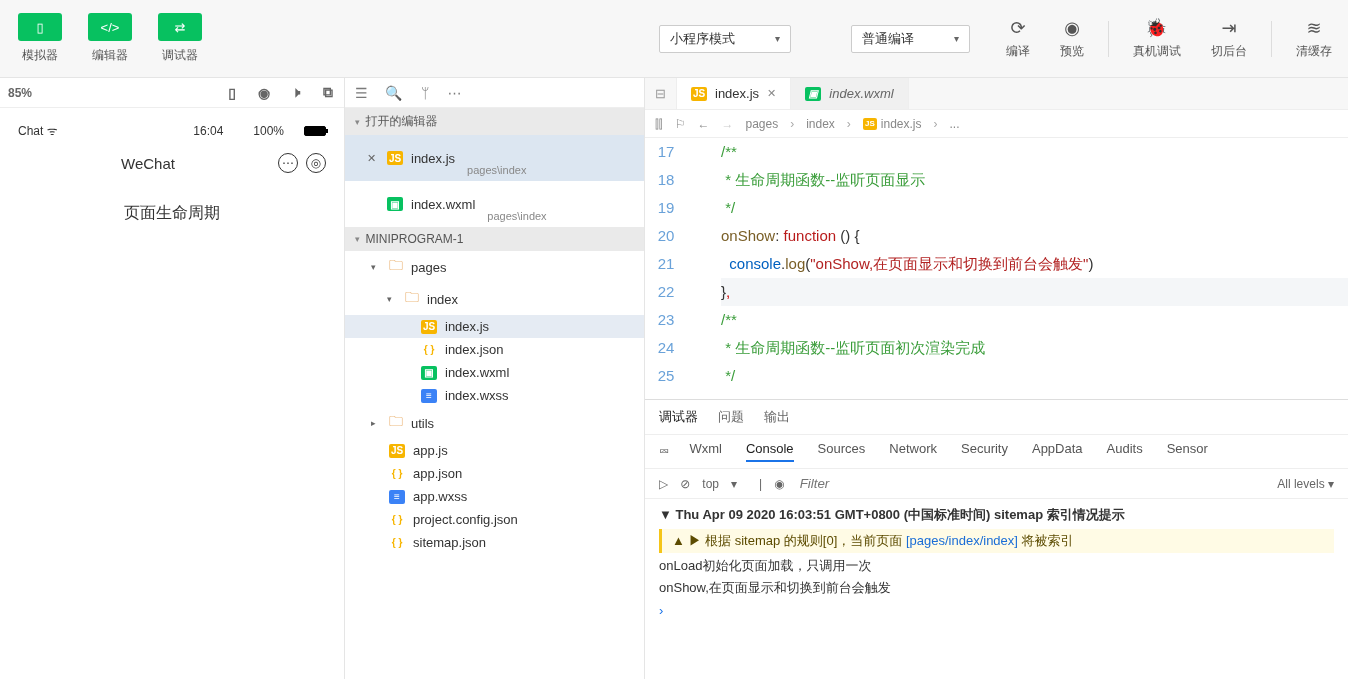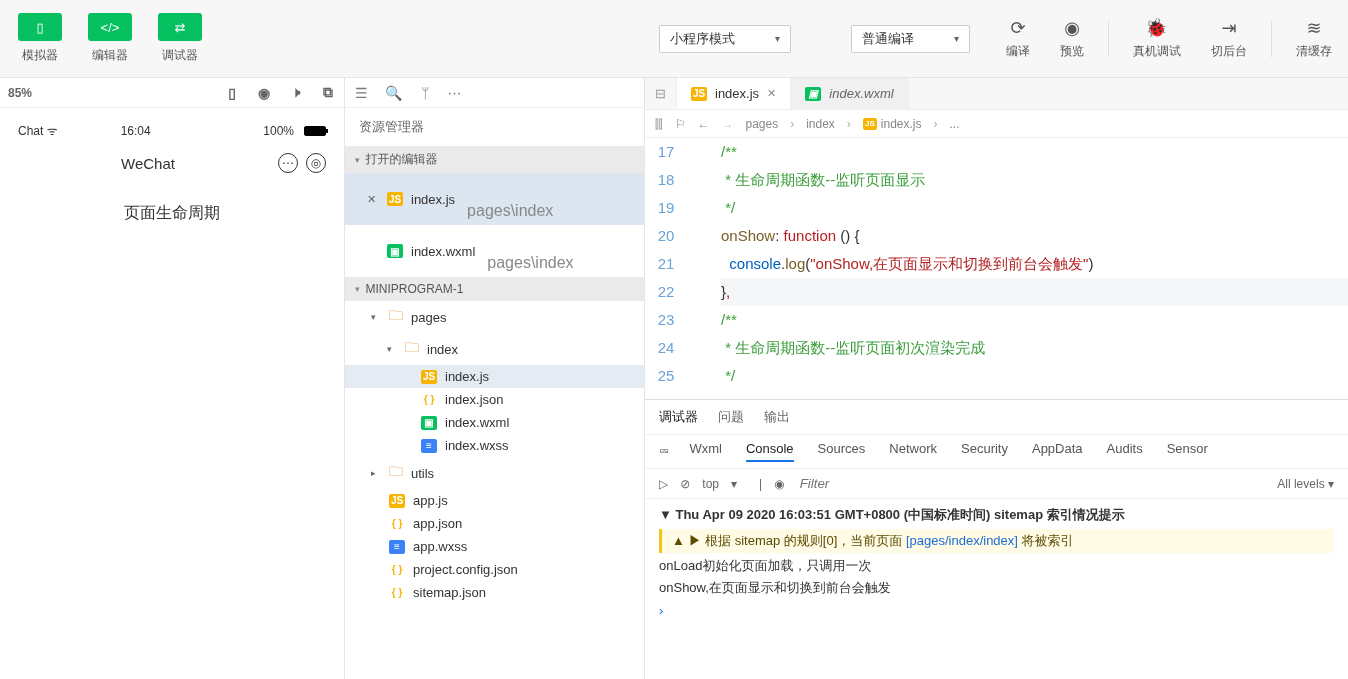--- a/index.html
+++ b/index.html
@@ -19,40 +19,40 @@
 .sep { width: 1px; height: 36px; background: #ddd; align-self: center; }
 
 .main { display: flex; height: calc(100% - 78px); }
 .sim-col { width: 345px; border-right: 1px solid #e5e5e5; display: flex; flex-direction: column; }
 .sim-bar { display: flex; align-items: center; height: 30px; padding: 0 8px; gap: 16px; color: #666; border-bottom: 1px solid #eee; font-size: 12px; font-weight: bold; }
 .sim-bar .z { flex: 1; }
 .sim-bar .ico { width: 16px; height: 16px; display: inline-flex; align-items: center; justify-content: center; font-size: 14px; }
 .phone { padding: 10px 6px; }
 .status-bar { display: flex; align-items: center; padding: 4px 12px; font-size: 12px; }
 .status-bar .left { flex: 1; }
-.status-bar .center { flex: 1; text-align: left; }
-.status-bar .right { flex: 1; display: flex; justify-content: flex-end; align-items: center; gap: 10px; }
+.status-bar .center { flex: 1; text-align: right; }
+.status-bar .right { flex: 1; display: flex; justify-content: flex-end; align-items: center; gap: 20px; }
 .batt { display: inline-block; width: 22px; height: 10px; border: 1px solid #000; border-radius: 2px; background: #000; position: relative; }
 .batt::after { content: ""; position: absolute; right: -3px; top: 2px; width: 2px; height: 4px; background: #000; }
 .title-bar { display: flex; align-items: center; padding: 10px 12px; }
 .title-bar .t { flex: 1; text-align: center; font-size: 15px; }
 .capsule { display: flex; gap: 8px; }
 .capsule span { width: 20px; height: 20px; border-radius: 10px; border: 1px solid #333; display: flex; align-items: center; justify-content: center; font-size: 12px; }
 .page-title { text-align: center; font-size: 16px; padding: 20px 0; }
 
 .explorer { width: 300px; border-right: 1px solid #e5e5e5; background: #fff; }
 .exp-bar { display: flex; align-items: center; height: 30px; padding: 0 10px; gap: 18px; color: #7a7a7a; border-bottom: 1px solid #eee; }
 .exp-bar .ico { font-size: 14px; }
 .exp-title { padding: 10px 14px; color: #666; font-size: 13px; }
 .section-head { background: #eaeaea; padding: 5px 10px; font-size: 12px; color: #555; display: flex; align-items: center; }
 .section-head::before { content: "▾"; margin-right: 6px; font-size: 9px; color: #888; }
 .editor-item { display: flex; align-items: center; gap: 8px; padding: 5px 10px 5px 22px; font-size: 13px; }
 .editor-item.active { background: #dce6f1; }
 .editor-item .close { color: #666; width: 12px; font-size: 11px; }
-.editor-item .path { color: #888; font-size: 16px; margin-left: 4px; margin-top: 24px; }
+.editor-item .path { color: #888; font-size: 11px; margin-left: 4px; margin-top: 24px; }
 .tree-item { display: flex; align-items: center; gap: 8px; padding: 4px 10px; font-size: 13px; }
 .tree-item .arrow { width: 10px; font-size: 9px; color: #666; }
 .tree-item.sel { background: #e5ebf3; }
 .indent-1 { padding-left: 26px; }
 .indent-2 { padding-left: 42px; }
 .indent-3 { padding-left: 58px; }
 .file-icon { width: 16px; height: 14px; display: inline-flex; align-items: center; justify-content: center; font-size: 10px; border-radius: 2px; font-weight: bold; color: #fff; }
 .js { background: #f7b500; color: #fff; }
 .json { color: #f7b500; background: transparent; }
 .wxml { background: #07c160; }
@@ -175,21 +175,20 @@
     </div>
   </div>
 
   <div class="explorer">
     <div class="exp-bar">
       <span class="ico">☰</span>
       <span class="ico">🔍</span>
       <span class="ico">ᛘ</span>
       <span class="ico">⋯</span>
     </div>
-    <div class="exp-title">资源管理器</div>
     <div class="section-head">打开的编辑器</div>
     <div id="open-editors">
         <div class="editor-item active">
           <span class="close">✕</span>
           <span class="file-icon js">JS</span>
           <span>index.js</span>
           <span class="path">pages\index</span>
         </div>
         <div class="editor-item">
           <span class="close"></span>

